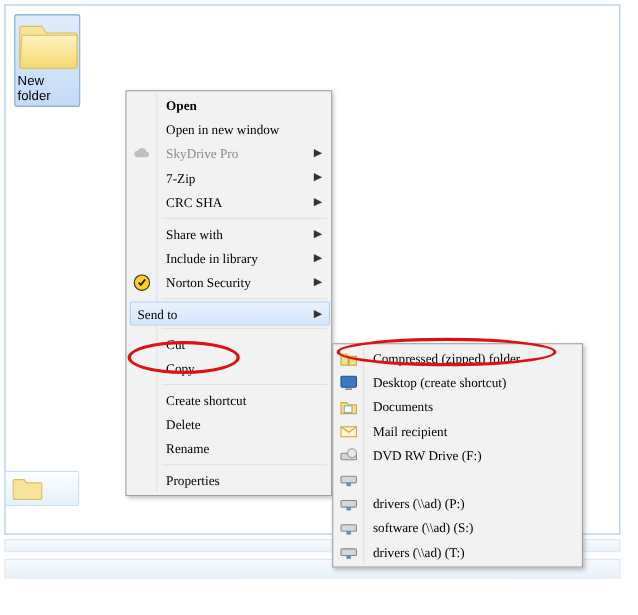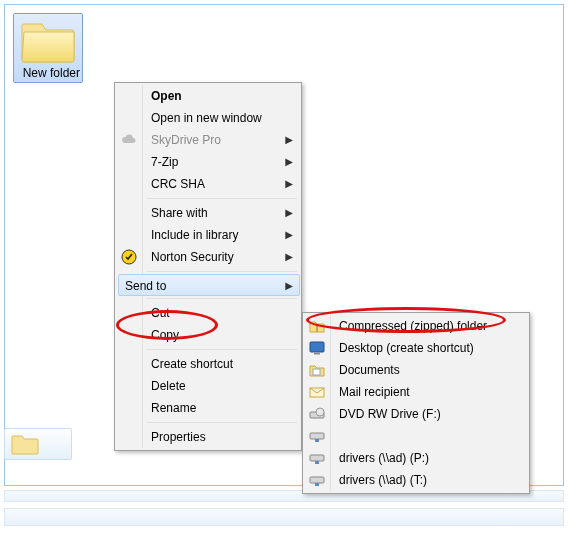--- a/index.html
+++ b/index.html
@@ -16,22 +16,22 @@
   .file-area {
     position: absolute;
     left: 4px; top: 4px;
     width: 560px; height: 482px;
     border: 1px solid #a0c4e8;
     background: #fff;
   }
   .folder-item {
     position: absolute;
     left: 8px; top: 8px;
-    width: 70px;
-    text-align: right;
+    width: 60px;
+    text-align: left;
   }
   .folder-item .sel {
     border: 1px solid #7da2ce;
     background: linear-gradient(#e0ecfb,#c3dbf8);
     border-radius: 2px;
     padding: 4px 2px 2px 2px;
   }
   .folder-icon-big { width: 56px; height: 46px; margin: 0 auto; }
   .folder-label { font-size: 12px; color: #000; margin-top: 2px; }
 
@@ -62,20 +62,21 @@
     border: 1px solid #dbe7f2;
   }
 
   
   .menu {
     position: absolute;
     background: #f2f2f2;
     border: 1px solid #a0a0a0;
     box-shadow: 2px 2px 4px rgba(0,0,0,.25);
     padding: 2px;
+    font-family: Liberation Serif, serif;
   }
   .menu .iconcol {
     position: absolute;
     left: 2px; top: 2px; bottom: 2px;
     width: 26px;
     background: #f2f2f2;
     border-right: 1px solid #e0e0e0;
   }
   .menu .items { position: relative; margin-left: 28px; }
   .menu .item {
@@ -247,19 +248,26 @@
             <rect x="1" y="5" width="14" height="6" rx="1" fill="#d6d6d6" stroke="#888"></rect>
             <rect x="6" y="11" width="4" height="3" fill="#5b8bc6"></rect>
           </svg></span>
       <span>drivers (\\ad) (P:)</span>
     </div>
     <div class="item">
       <span class="lefticon"><svg viewBox="0 0 16 16">
             <rect x="1" y="5" width="14" height="6" rx="1" fill="#d6d6d6" stroke="#888"></rect>
             <rect x="6" y="11" width="4" height="3" fill="#5b8bc6"></rect>
           </svg></span>
+      <span>software (\\ad) (S:)</span>
+    </div>
+    <div class="item">
+      <span class="lefticon"><svg viewBox="0 0 16 16">
+            <rect x="1" y="5" width="14" height="6" rx="1" fill="#d6d6d6" stroke="#888"></rect>
+            <rect x="6" y="11" width="4" height="3" fill="#5b8bc6"></rect>
+          </svg></span>
       <span>drivers (\\ad) (T:)</span>
     </div>
   </div>
 </div>
 
 <div class="ellipse" style="left:116px; top:310px; width:102px; height:30px;"></div>
 <div class="ellipse" style="left:306px; top:307px; width:200px; height:26px;"></div>
 
 </body></html>

